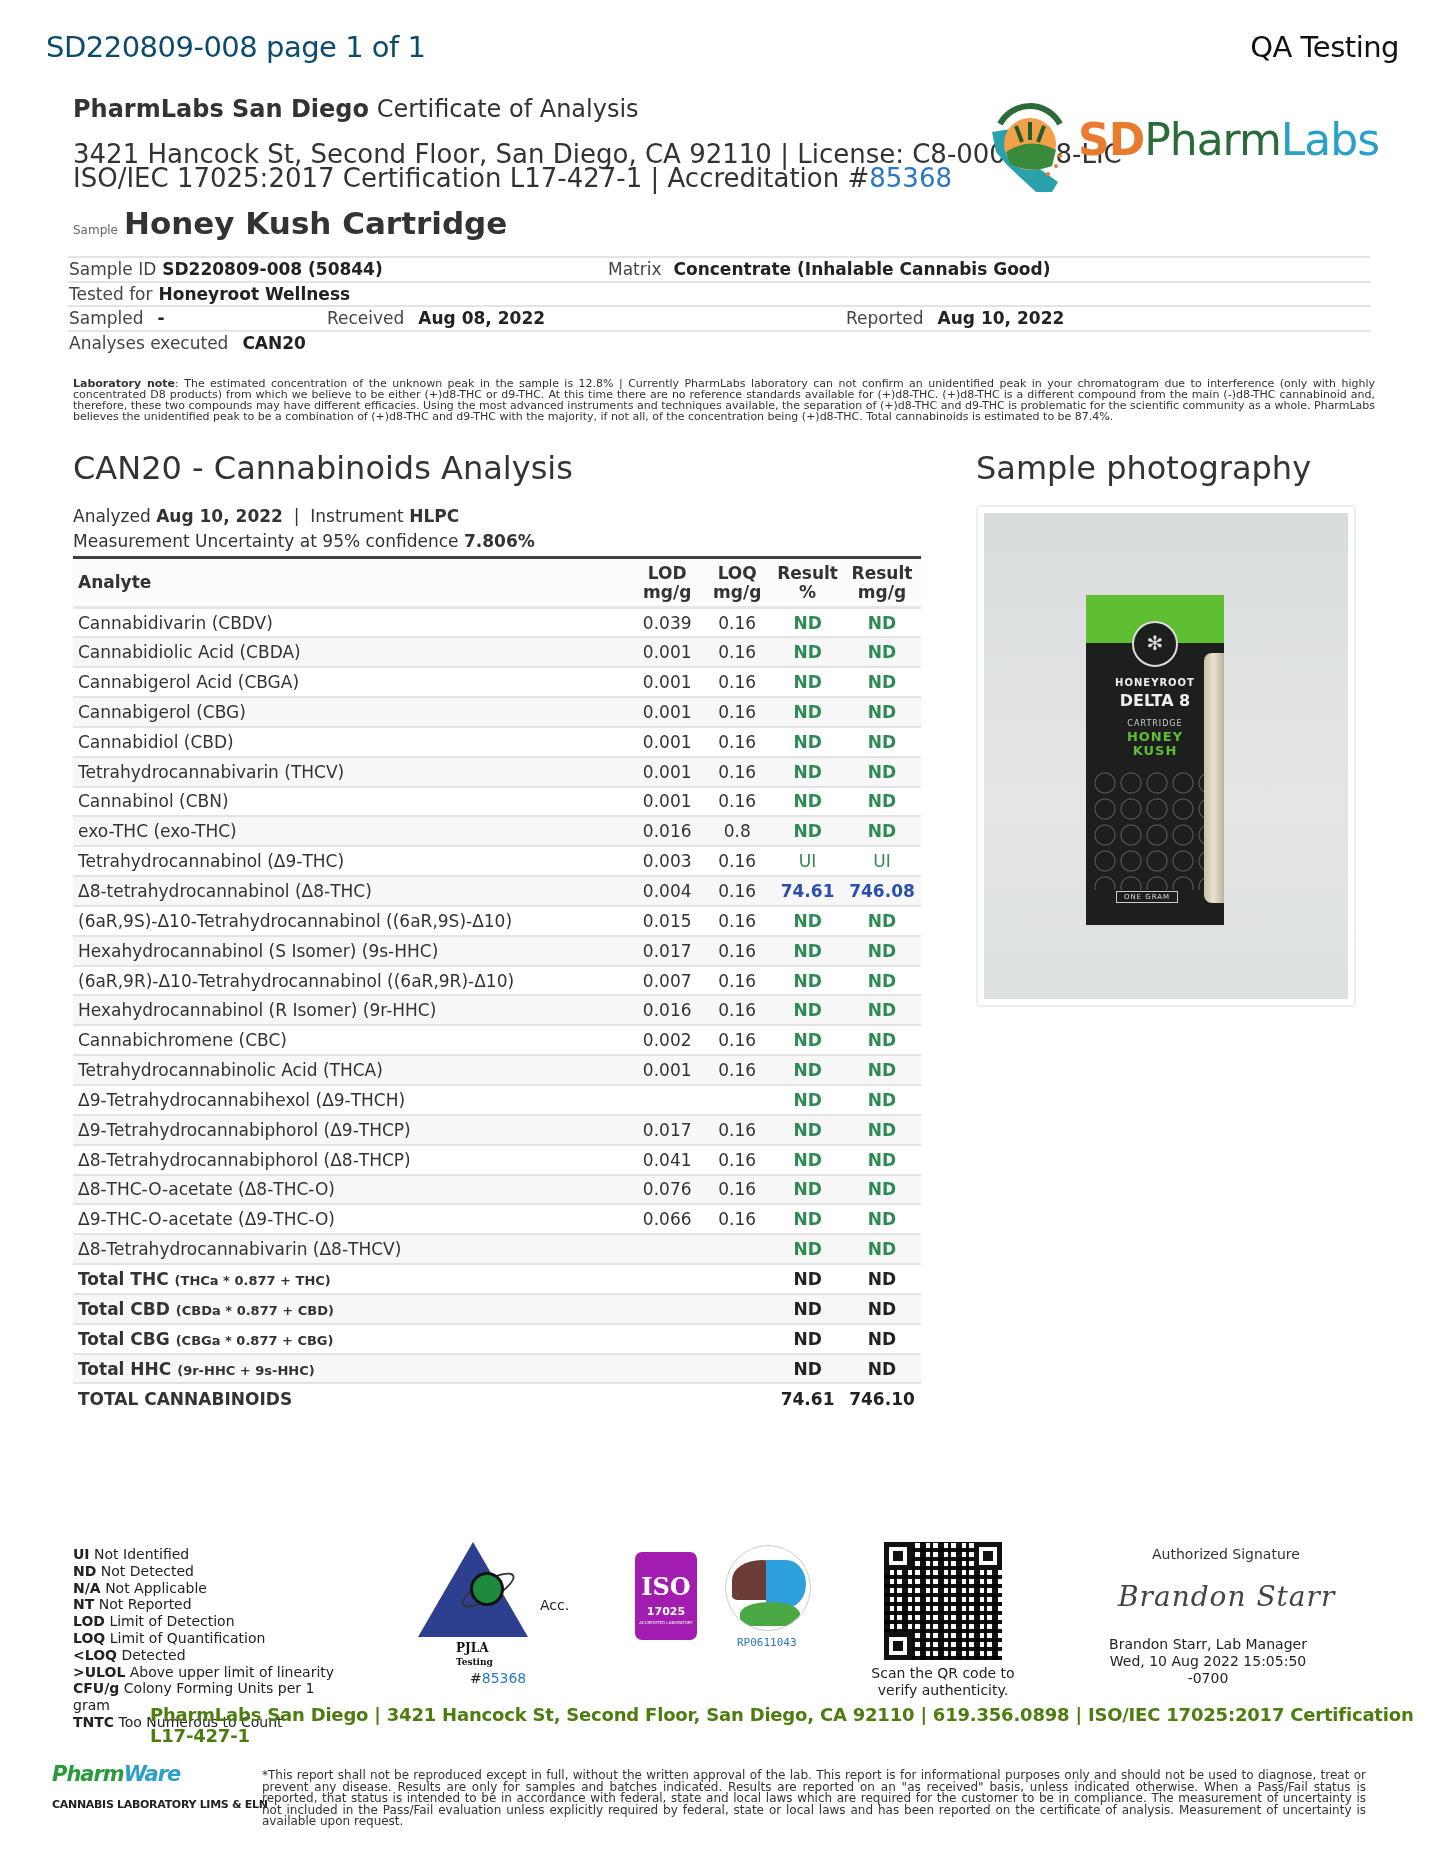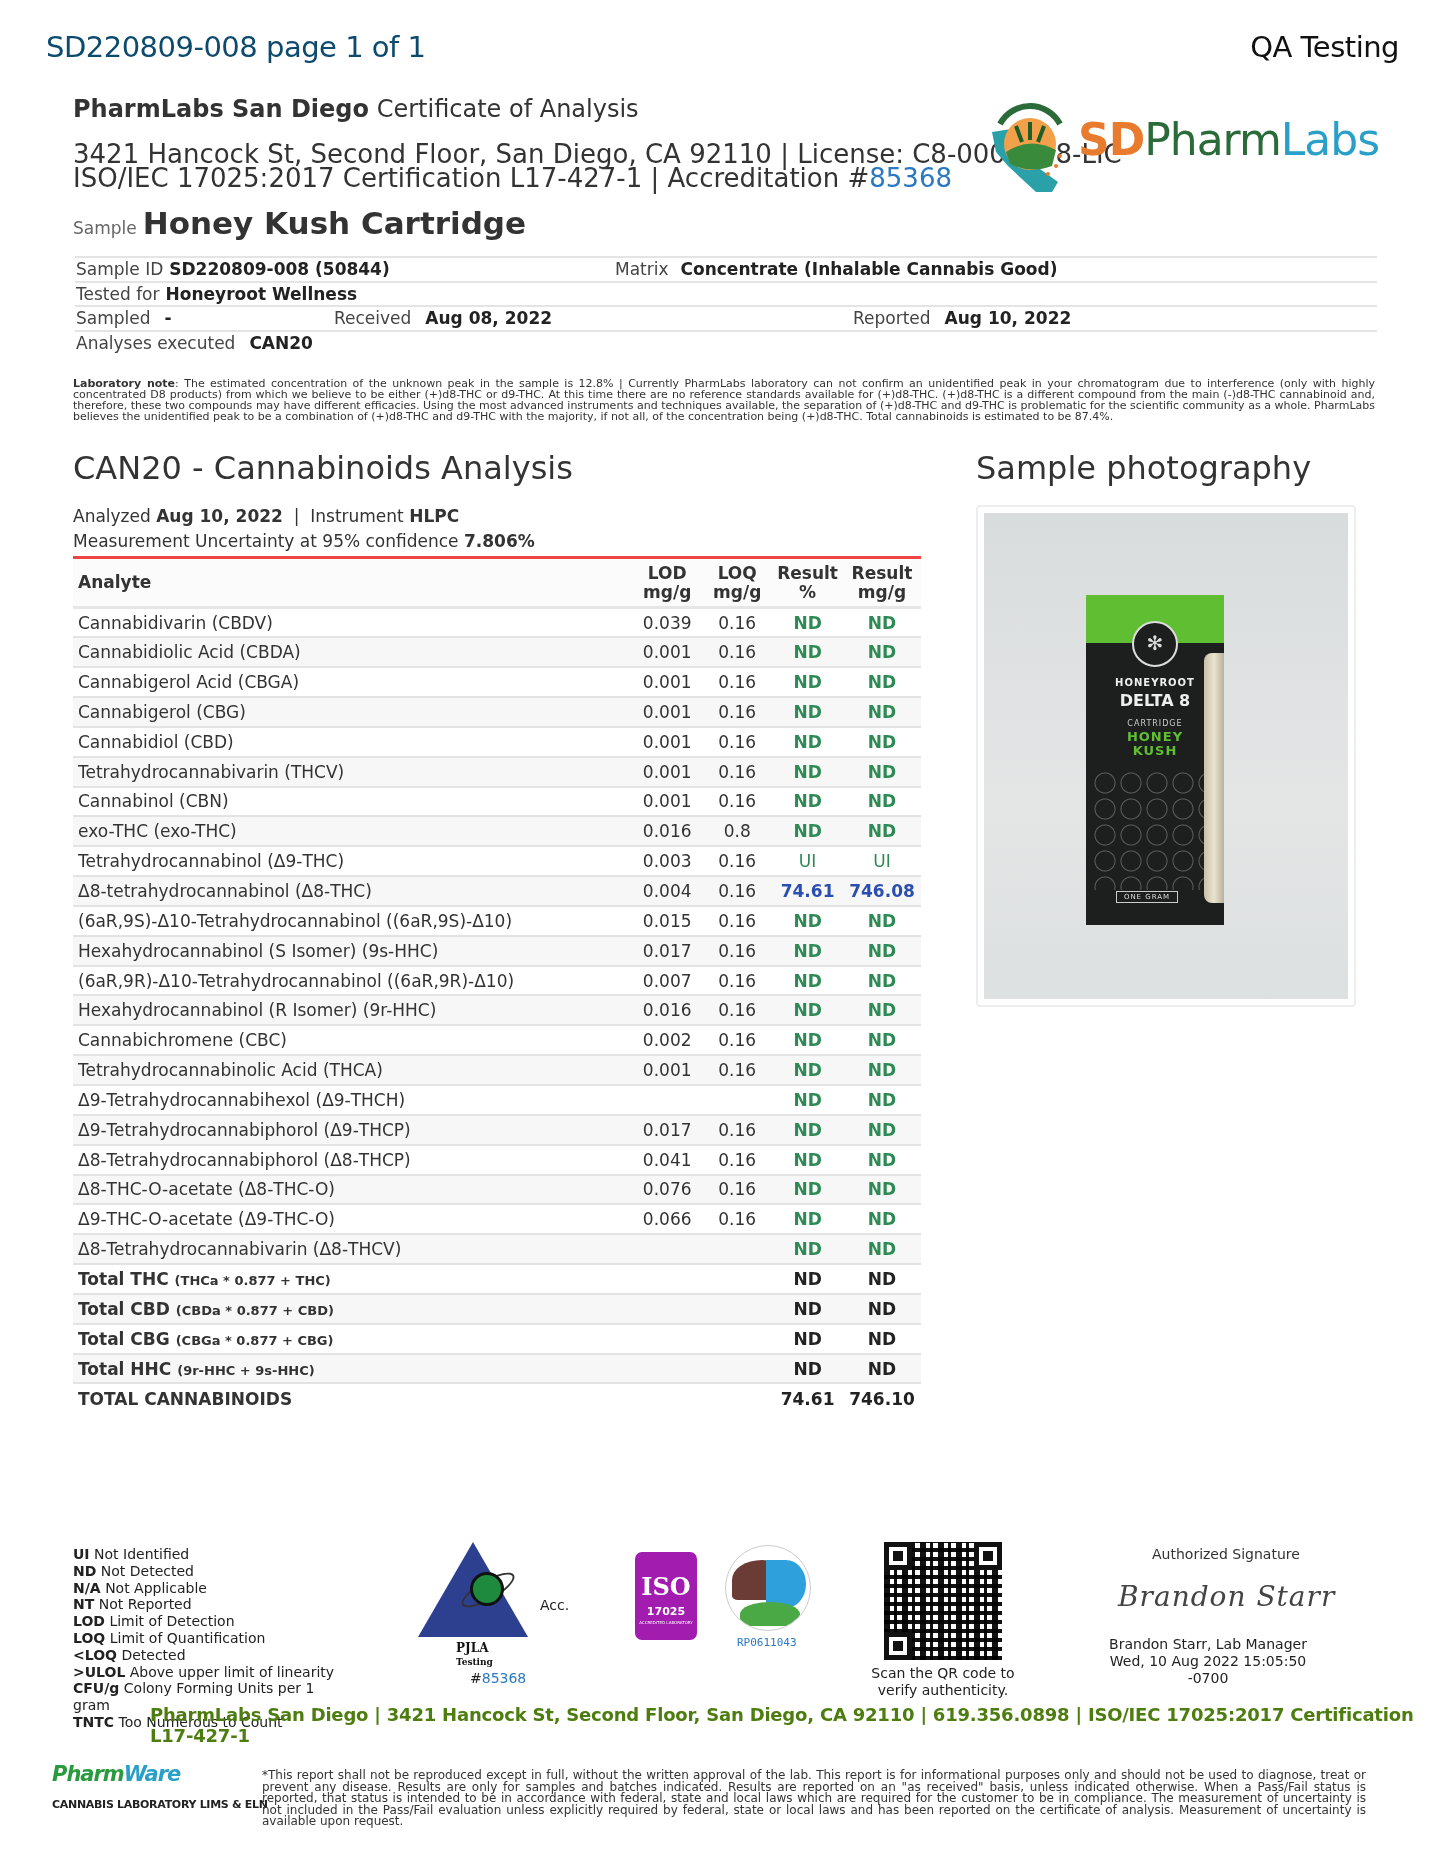--- a/index.html
+++ b/index.html
@@ -18,41 +18,41 @@
 
   
   .logo { left: 978px; top: 96px; width: 400px; height: 100px; }
   .logo-text { position: absolute; left: 100px; top: 18px; font-size: 44px; font-weight: bold; letter-spacing: -1px; }
   .logo-text .sd { color: #e87b2d; }
   .logo-text .pharm { color: #2b6b3a; font-weight: normal; }
   .logo-text .labs { color: #2aa0c8; font-weight: normal; }
 
   
   .sample-line { left: 73px; top: 205px; color: #333; }
-  .sample-line .lbl { font-size: 17px; color: #666; }
+  .sample-line .lbl { font-size: 12px; color: #666; }
   .sample-line .val { font-size: 31px; font-weight: bold; color: #333; margin-left: 6px; }
 
-  .info-grid { left: 75px; top: 256px; width: 1302px; }
+  .info-grid { left: 68px; top: 256px; width: 1302px; }
   .info-row { position: relative; height: 24.5px; border-top: 2px solid #e4e4e4; font-size: 17px; line-height: 22px; }
   .info-row:last-child { border-bottom: none; }
   .info-row .k { color: #444; }
   .info-row .v { color: #222; font-weight: bold; margin-left: 6px; }
   .info-cell { position: absolute; top: 0; }
 
   .lab-note { left: 73px; top: 378px; width: 1302px; font-size: 11px; line-height: 11px; color: #333; text-align: justify; }
   .lab-note b { font-weight: bold; }
 
   
   .analysis-title { left: 73px; top: 449px; font-size: 32px; color: #333; }
   .meta1 { left: 73px; top: 506px; font-size: 17px; color: #333; }
   .meta2 { left: 73px; top: 531px; font-size: 17px; color: #333; }
   .meta1 b, .meta2 b { font-weight: bold; }
 
   table.results { position: absolute; left: 73px; top: 556px; width: 848px; border-collapse: collapse; font-size: 17px; color: #333; }
-  table.results th { font-weight: bold; text-align: left; padding: 4px 5px; border-top: 3px solid #ef4444; border-bottom: 3px solid #e6e6e6; height: 50px; line-height: 19px; background: #fbfbfb; margin-top: 45px; }
+  table.results th { font-weight: bold; text-align: left; padding: 4px 5px; border-top: 3px solid #404040; border-bottom: 3px solid #e6e6e6; height: 50px; line-height: 19px; background: #fbfbfb; margin-top: 45px; }
   table.results th.num { text-align: center; width: 70px; }
   table.results td { height: 29.85px; padding: 0 5px; border-bottom: 2px solid #e3e3e3; white-space: nowrap; }
   table.results tr.alt td { background: #f7f7f7; }
   table.results td.num { text-align: center; }
   table.results td.nd { color: #2e8a55; text-align: center; font-weight: bold; }
   table.results td.blue { color: #2b4fb0; text-align: center; font-weight: bold; }
   table.results td.ui { color: #2e8a55; text-align: center; }
   table.results td.dark { color: #222; text-align: center; font-weight: bold; }
   table.results tr.total td { font-weight: bold; }
   table.results tr.total td .sub { font-size: 13px; font-weight: bold; }

